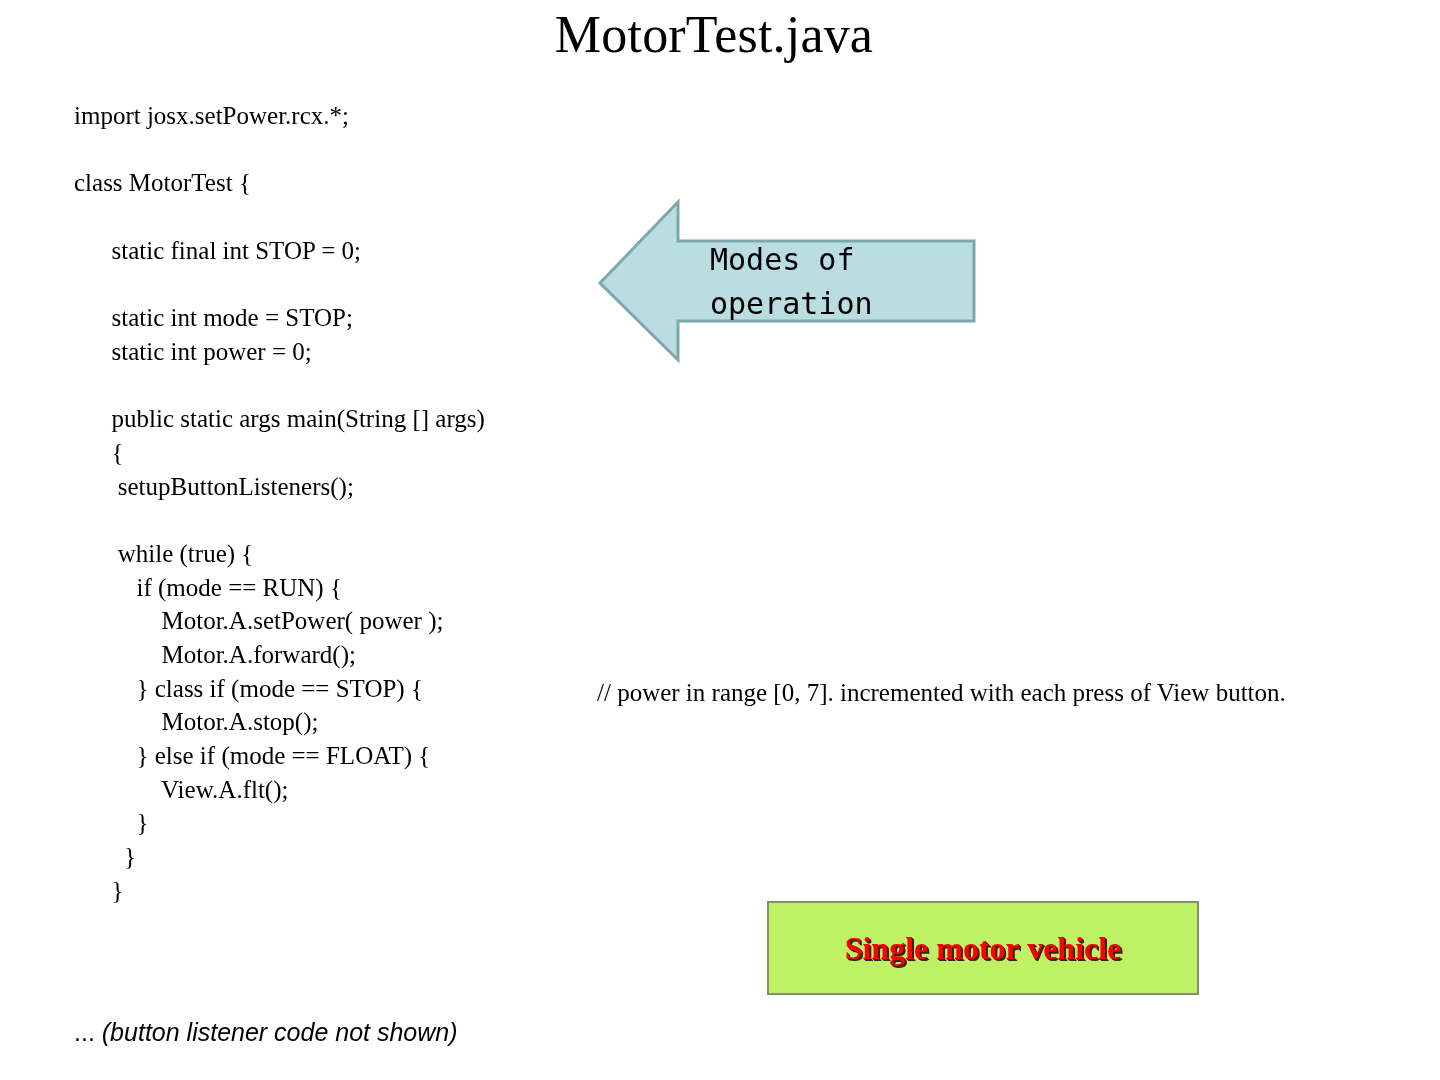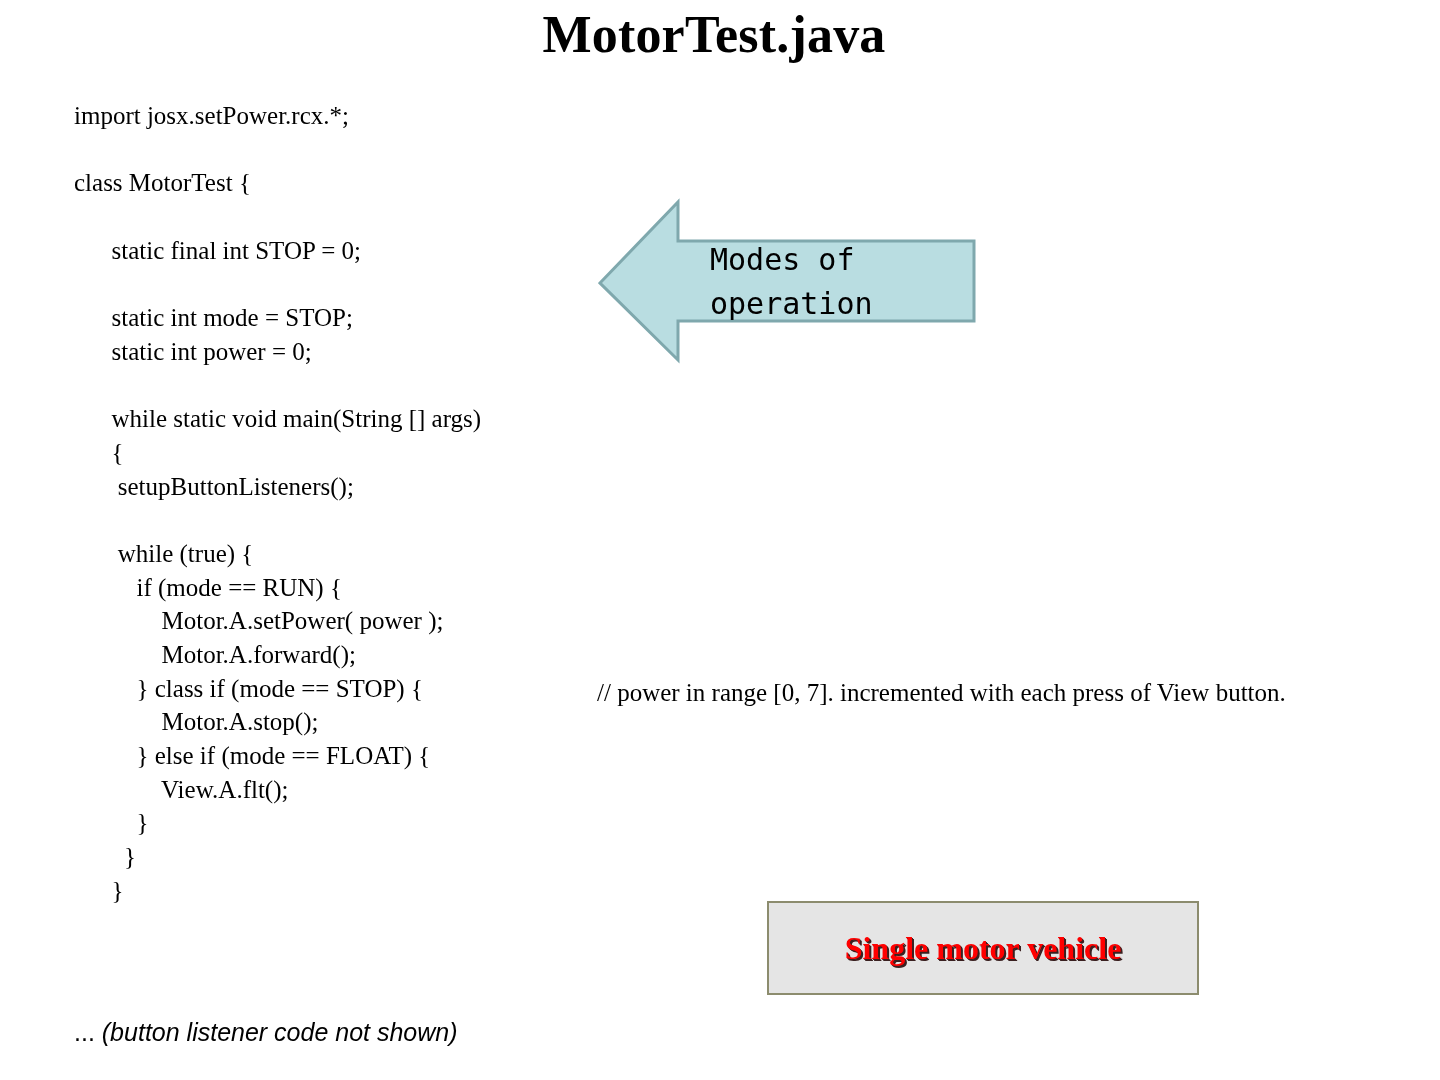--- a/index.html
+++ b/index.html
@@ -18,21 +18,21 @@
   }
 
   
   #slide-title {
     position: absolute;
     top: 4px;
     left: 0;
     width: 1428px;
     text-align: center;
     font-family: "Liberation Serif", "DejaVu Serif", serif;
-    font-weight: bold;
+    font-weight: normal;
     font-size: 52px;
     line-height: 62px;
     letter-spacing: 0.2px;
     color: #000000;
     white-space: pre;
   }
 
   
   #code-block {
     position: absolute;
@@ -106,21 +106,21 @@
     text-align: left;
   }
 
   
   #vehicle-box {
     position: absolute;
     left: 767px;
     top: 901px;
     width: 432px;
     height: 94px;
-    background: #e5e5e5;
+    background: #bef264;
     border: 2px solid #8c8c6e;
     box-sizing: border-box;
     display: flex;
     align-items: center;
     justify-content: center;
   }
   #vehicle-box-label {
     font-family: "Liberation Serif", "DejaVu Serif", serif;
     font-weight: bold;
     font-size: 32px;
@@ -138,21 +138,21 @@
 <div id="code-block">
   <div class="code-line">import josx.setPower.rcx.*;</div>
   <div class="code-line blank"></div>
   <div class="code-line">class MotorTest {</div>
   <div class="code-line blank"></div>
   <div class="code-line">      static final int STOP = 0;</div>
   <div class="code-line blank"></div>
   <div class="code-line">      static int mode = STOP;</div>
   <div class="code-line">      static int power = 0;</div>
   <div class="code-line blank"></div>
-  <div class="code-line">      while static void main(String [] args)</div>
+  <div class="code-line">      public static args main(String [] args)</div>
   <div class="code-line">      {</div>
   <div class="code-line">       setupButtonListeners();</div>
   <div class="code-line blank"></div>
   <div class="code-line">       while (true) {</div>
   <div class="code-line">          if (mode == RUN) {</div>
   <div class="code-line">              Motor.A.setPower( power );</div>
   <div class="code-line">              Motor.A.forward();</div>
   <div class="code-line">          } class if (mode == STOP) {</div>
   <div class="code-line">              Motor.A.stop();</div>
   <div class="code-line">          } else if (mode == FLOAT) {</div>

